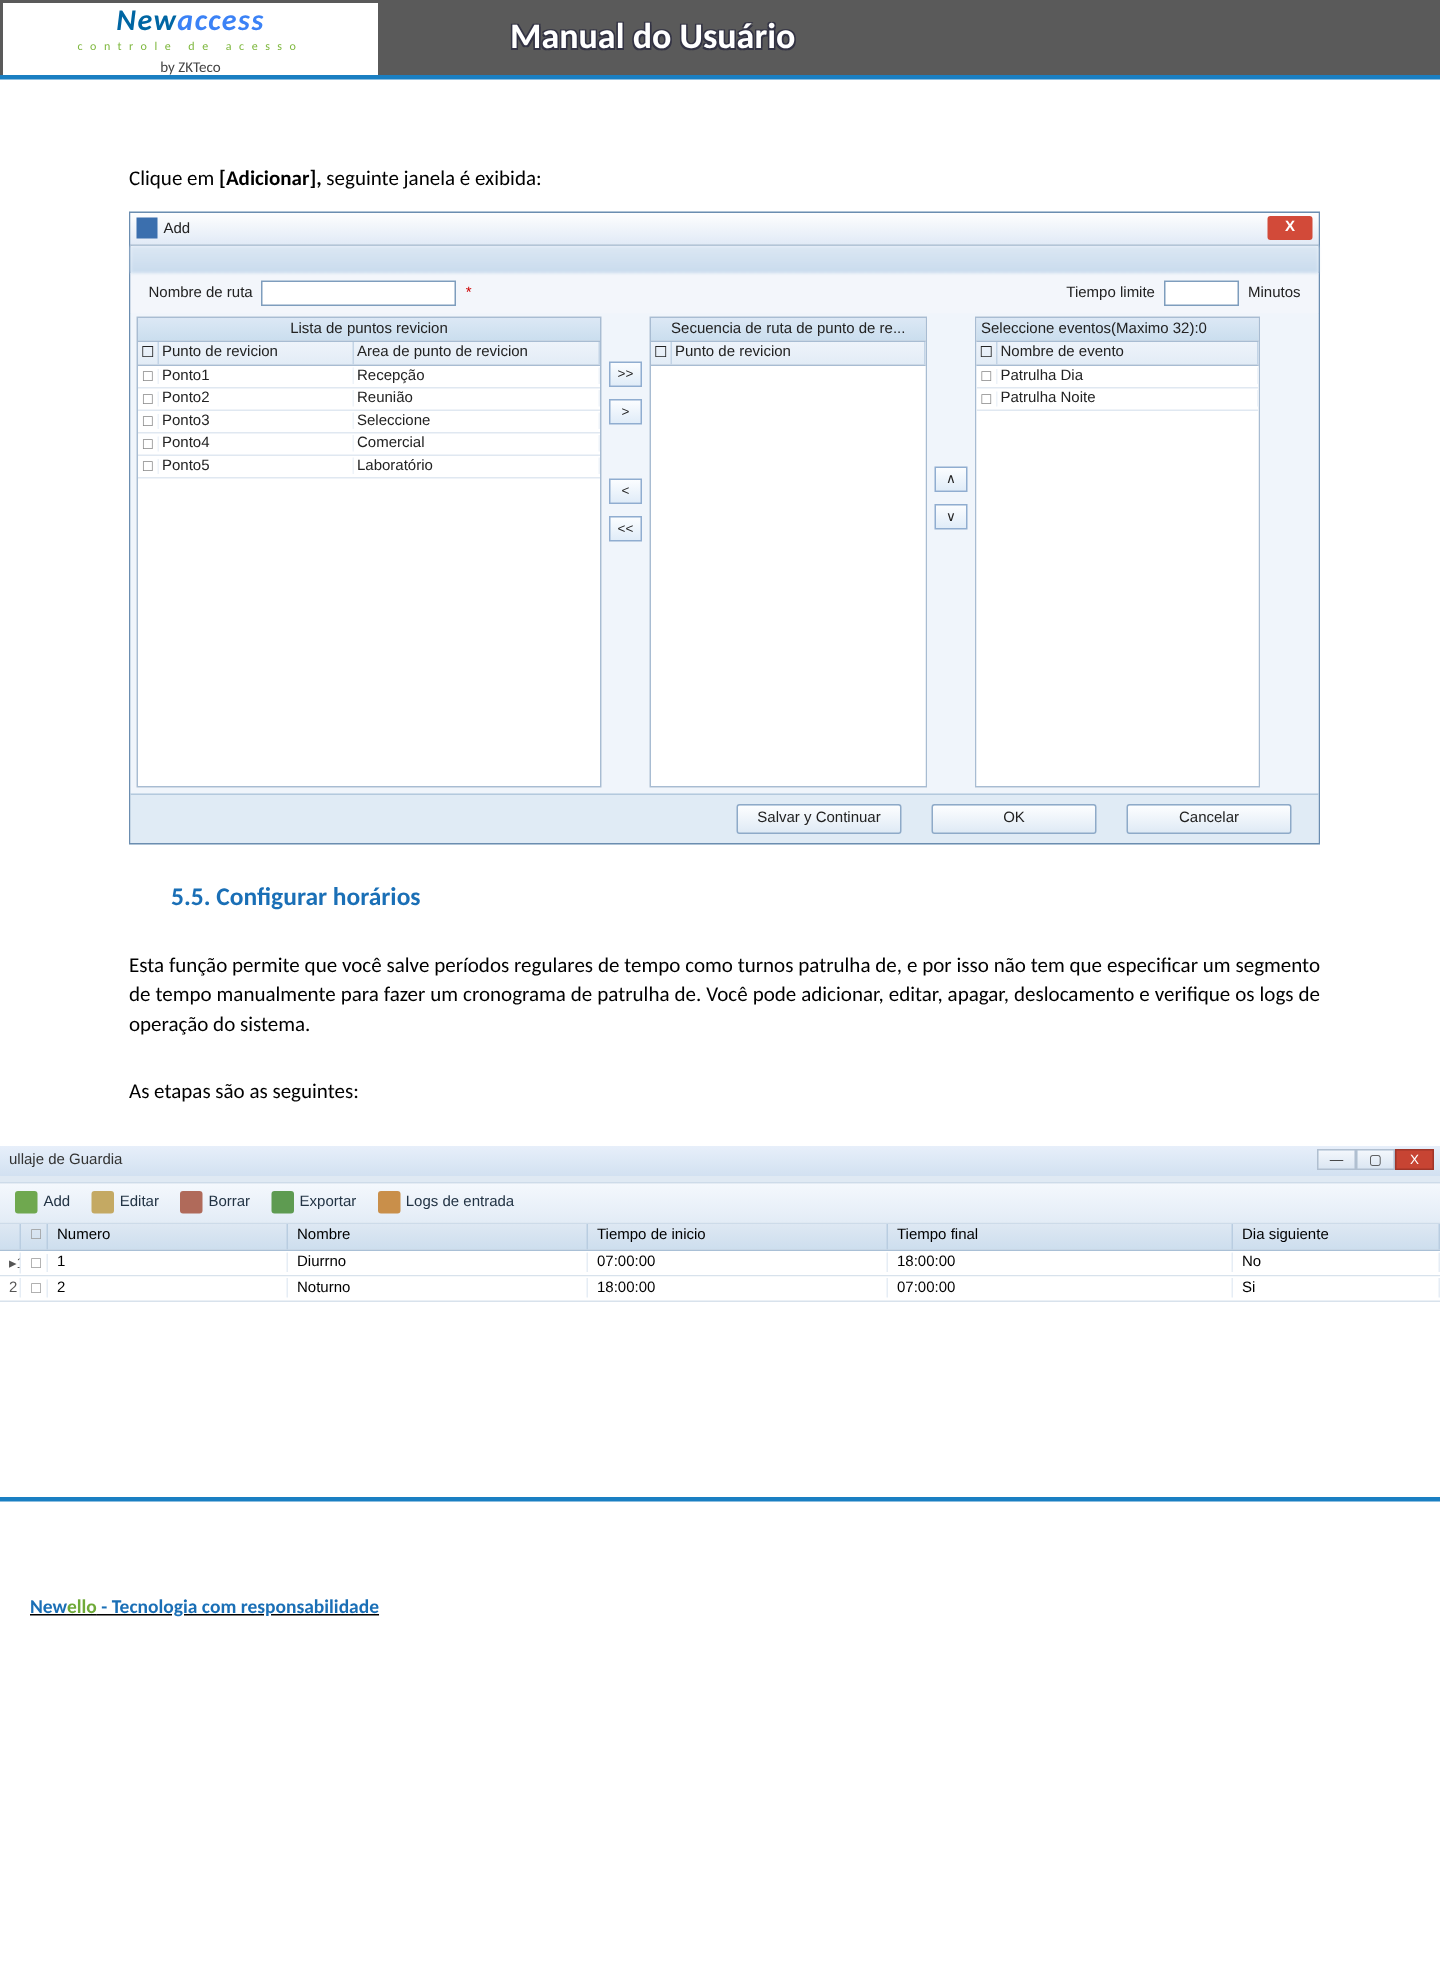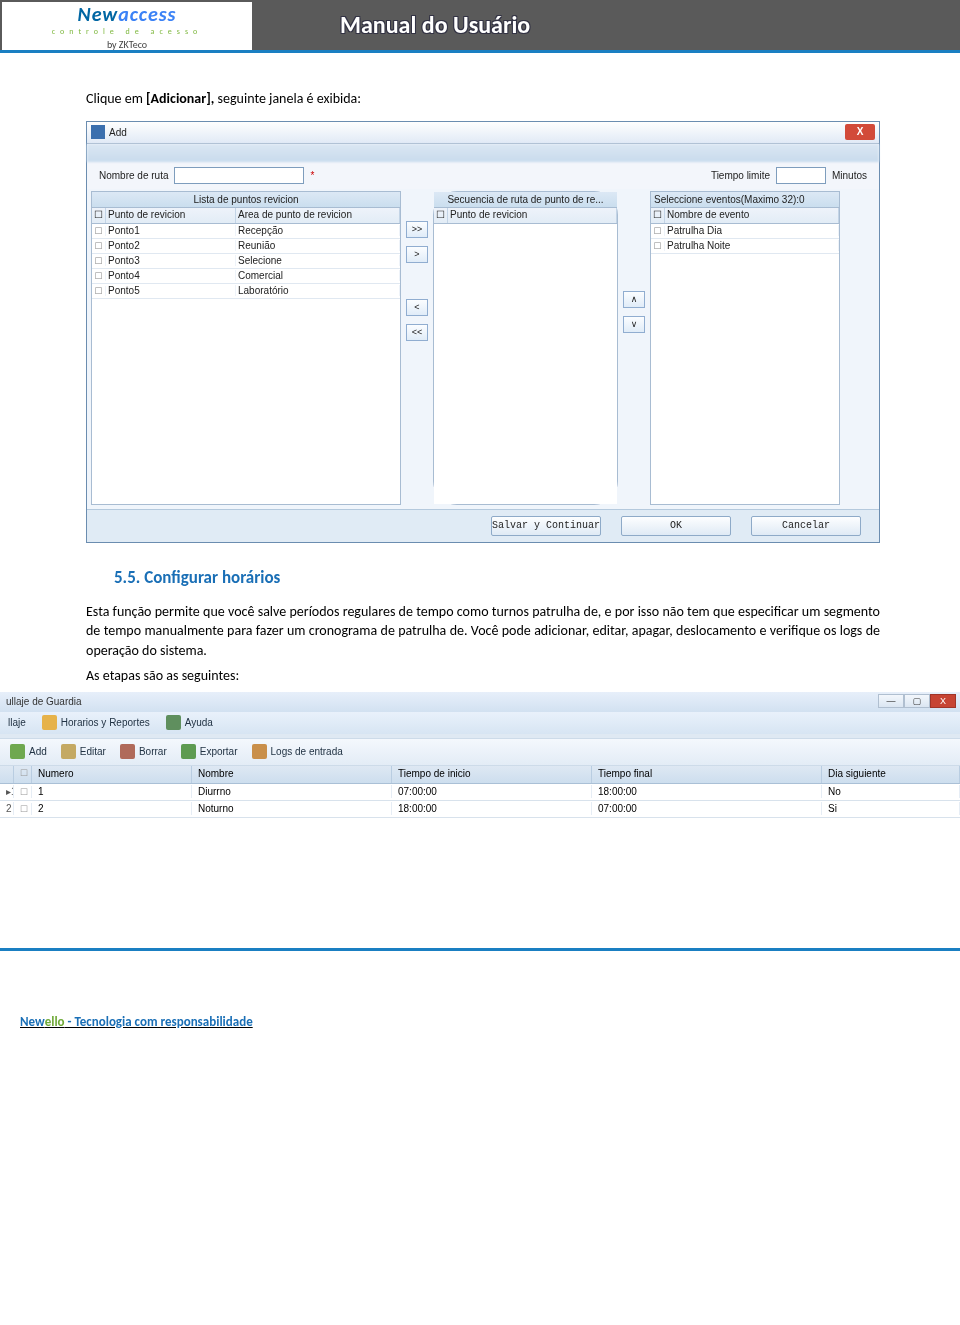--- a/index.html
+++ b/index.html
@@ -7,48 +7,48 @@
   .topbar { width: 100%; height: 50px; background: #5a5a5a; position: relative; }
   .logo-block { position: absolute; top: 2px; left: 2px; width: 250px; height: 48px; background: #fff; display: flex; flex-direction: column; align-items: center; justify-content: center; }
   .logo-line1 { font-size: 20px; font-weight: bold; font-style: italic; letter-spacing: 1px; }
   .logo-new { color: #0066a3; }
   .logo-acc { color: #3b82f6; }
   .logo-line2 { font-size: 8px; color: #7fb83f; letter-spacing: 5px; }
   .logo-by { font-size: 10px; color: #444; margin-top: 2px; }
   .header-title { position: absolute; left: 340px; top: 10px; font-size: 24px; font-weight: bold; color: #fff; text-shadow: -1px -1px 0 #334, 1px -1px 0 #334, -1px 1px 0 #334, 1px 1px 0 #334; }
   .header-rule { height: 3px; background: #1a7fc2; width: 100%; }
   .content { padding: 30px 80px 10px 86px; }
-  .body-text { font-size: 14px; line-height: 1.4; text-align: justify; margin: 6px 0; }
+  .body-text { font-size: 14px; line-height: 1.4; text-align: justify; margin: 26px 0; }
   .intro-line { margin-bottom: 12px; }
   .heading55 { color: #1a6fb6; font-size: 17px; font-weight: bold; margin: 24px 0 14px 28px; }
   .dialog { width: 100%; border: 1px solid #6b8db0; background: #f0f5fb; font-family: Tahoma, sans-serif; font-size: 10px; color: #222; }
   .dialog-title { background: linear-gradient(#fefefe,#e1eaf6); height: 22px; display: flex; align-items: center; padding: 0 4px; border-bottom: 1px solid #9cb0c6; position: relative; }
   .dialog-title .icon-sq { width: 14px; height: 14px; background: #3b6fae; margin-right: 4px; }
   .dialog-close { position: absolute; right: 4px; top: 2px; width: 30px; height: 16px; background: #d24a39; color: #fff; text-align: center; border-radius: 2px; font-weight: bold; line-height: 16px; }
   .blurbar { height: 18px; background: linear-gradient(#dbe7f3,#c9dbed); filter: blur(1px); }
   .form-row { display: flex; align-items: center; padding: 5px 12px; gap: 6px; background: #f3f6fb; }
   .form-row label.fl { font-size: 10px; }
   .form-row input.fi { border: 1px solid #7e9dbd; height: 17px; background: #fff; font-size: 10px; padding: 0 2px; }
   .panel-row { display: flex; padding: 2px 4px 4px 4px; gap: 2px; background: #f0f5fb; }
   .panel { border: 1px solid #a8bcd2; background: #fff; display: flex; flex-direction: column; }
   .panel-left { flex: 0 0 310px; }
-  .panel-mid { flex: 0 0 185px; border-radius: 24px; }
+  .panel-mid { flex: 0 0 185px; }
   .panel-right { flex: 0 0 190px; }
   .btn-col { width: 28px; display: flex; flex-direction: column; gap: 8px; align-items: center; padding-top: 30px; }
   .btn-col.bc2 { padding-top: 100px; }
   .mini-btn { width: 22px; height: 17px; border: 1px solid #90add0; background: linear-gradient(#fbfdff,#e0ecf8); font-size: 9px; text-align: center; line-height: 15px; cursor: pointer; }
   .panel-head { background: linear-gradient(#dce8f5,#cadeee); height: 16px; text-align: center; font-size: 10px; line-height: 16px; border-bottom: 1px solid #a8bcd2; }
   .panel-cols { display: flex; background: linear-gradient(#eef3fa,#e2ecf6); border-bottom: 1px solid #a8bcd2; height: 16px; }
   .panel-cols .c { font-size: 10px; padding: 1px 2px; border-right: 1px solid #c3d4e6; }
   .chk { width: 14px; text-align: center; }
   .prow { display: flex; height: 15px; border-bottom: 1px solid #e0e8f1; align-items: center; }
   .prow .c { font-size: 10px; padding: 0 2px; border-right: 1px solid #eef3f9; overflow: hidden; white-space: nowrap; }
   .prow .chk-cell { width: 14px; text-align: center; font-size: 9px; color: #888;}
   .panel-body { flex: 1; min-height: 280px; background: #fff; overflow:hidden; }
-  .dialog-footer { display: flex; justify-content: flex-end; gap: 20px; padding: 6px 18px; background: #e0ebf5; border-top: 1px solid #b4c9dd; font-family: Liberation Mono, monospace; }
+  .dialog-footer { display: flex; justify-content: flex-end; gap: 20px; padding: 6px 18px; background: #e0ebf5; border-top: 1px solid #b4c9dd; }
   .dbtn { min-width: 110px; height: 20px; border: 1px solid #8eaac8; background: linear-gradient(#fdfeff,#dfeaf5); font-size: 10px; text-align: center; line-height: 18px; cursor: pointer; border-radius: 2px; }
   .app-shot { width: 960px; margin-left: -86px; font-family: Tahoma, sans-serif; font-size: 10px; }
   .app-titlebar { height: 20px; background: linear-gradient(#e7effa,#d2e1f1); display: flex; align-items: center; padding: 0 6px; position: relative; color: #333; }
   .app-titlebar .winbtns { position: absolute; right: 4px; top: 2px; display: flex; gap: 0; }
   .wb { width: 26px; height: 14px; border: 1px solid #b0bfd0; background: linear-gradient(#f3f7fc,#dbe6f2); text-align: center; font-size: 9px; line-height: 12px; }
   .wb.red { background: #c74433; color: #fff; border-color: #a03529; }
   .app-menubar { height: 22px; background: linear-gradient(#e9f1fb,#d7e5f3); display: flex; align-items: center; padding: 0 8px; gap: 16px; border-bottom: 1px solid #b7cad e; }
   .app-menubar .mitem { display: flex; align-items: center; gap: 4px; font-size: 10px; color: #234; }
   .app-sep { height: 4px; background: #dfe9f3; }
   .app-toolbar { height: 28px; background: linear-gradient(#f4f8fd,#e3ecf6); display: flex; align-items: center; padding: 0 10px; gap: 14px; border-top: 1px solid #cddbe9; border-bottom: 1px solid #cddbe9; }
@@ -118,21 +118,21 @@
               <div class="c" style="flex:1">Recepção</div>
             </div>
           <div class="prow">
               <div class="c chk-cell">☐</div>
               <div class="c" style="width:130px">Ponto2</div>
               <div class="c" style="flex:1">Reunião</div>
             </div>
           <div class="prow">
               <div class="c chk-cell">☐</div>
               <div class="c" style="width:130px">Ponto3</div>
-              <div class="c" style="flex:1">Selecione</div>
+              <div class="c" style="flex:1">Seleccione</div>
             </div>
           <div class="prow">
               <div class="c chk-cell">☐</div>
               <div class="c" style="width:130px">Ponto4</div>
               <div class="c" style="flex:1">Comercial</div>
             </div>
           <div class="prow">
               <div class="c chk-cell">☐</div>
               <div class="c" style="width:130px">Ponto5</div>
               <div class="c" style="flex:1">Laboratório</div>
@@ -194,33 +194,20 @@
   <p class="body-text">As etapas são as seguintes:</p>
 
   <div class="app-shot">
     <div class="app-titlebar">
       <span>ullaje de Guardia</span>
       <div class="winbtns">
         <div class="wb">—</div>
         <div class="wb">▢</div>
         <div class="wb red">X</div>
       </div>
-    </div>
-    <div class="app-menubar">
-      <div class="mitem">
-          <span>llaje</span>
-        </div>
-      <div class="mitem">
-          <span class="tb-ico" style="background:#e6b24a"></span>
-          <span>Horarios y Reportes</span>
-        </div>
-      <div class="mitem">
-          <span class="tb-ico" style="background:#5f8f5e"></span>
-          <span>Ayuda</span>
-        </div>
     </div>
     <div class="app-sep"></div>
     <div class="app-toolbar">
       <div class="tbtn">
           <span class="tb-ico" style="background:#6fa84f"></span>
           <span>Add</span>
         </div>
       <div class="tbtn">
           <span class="tb-ico" style="background:#c4a963"></span>
           <span>Editar</span>

